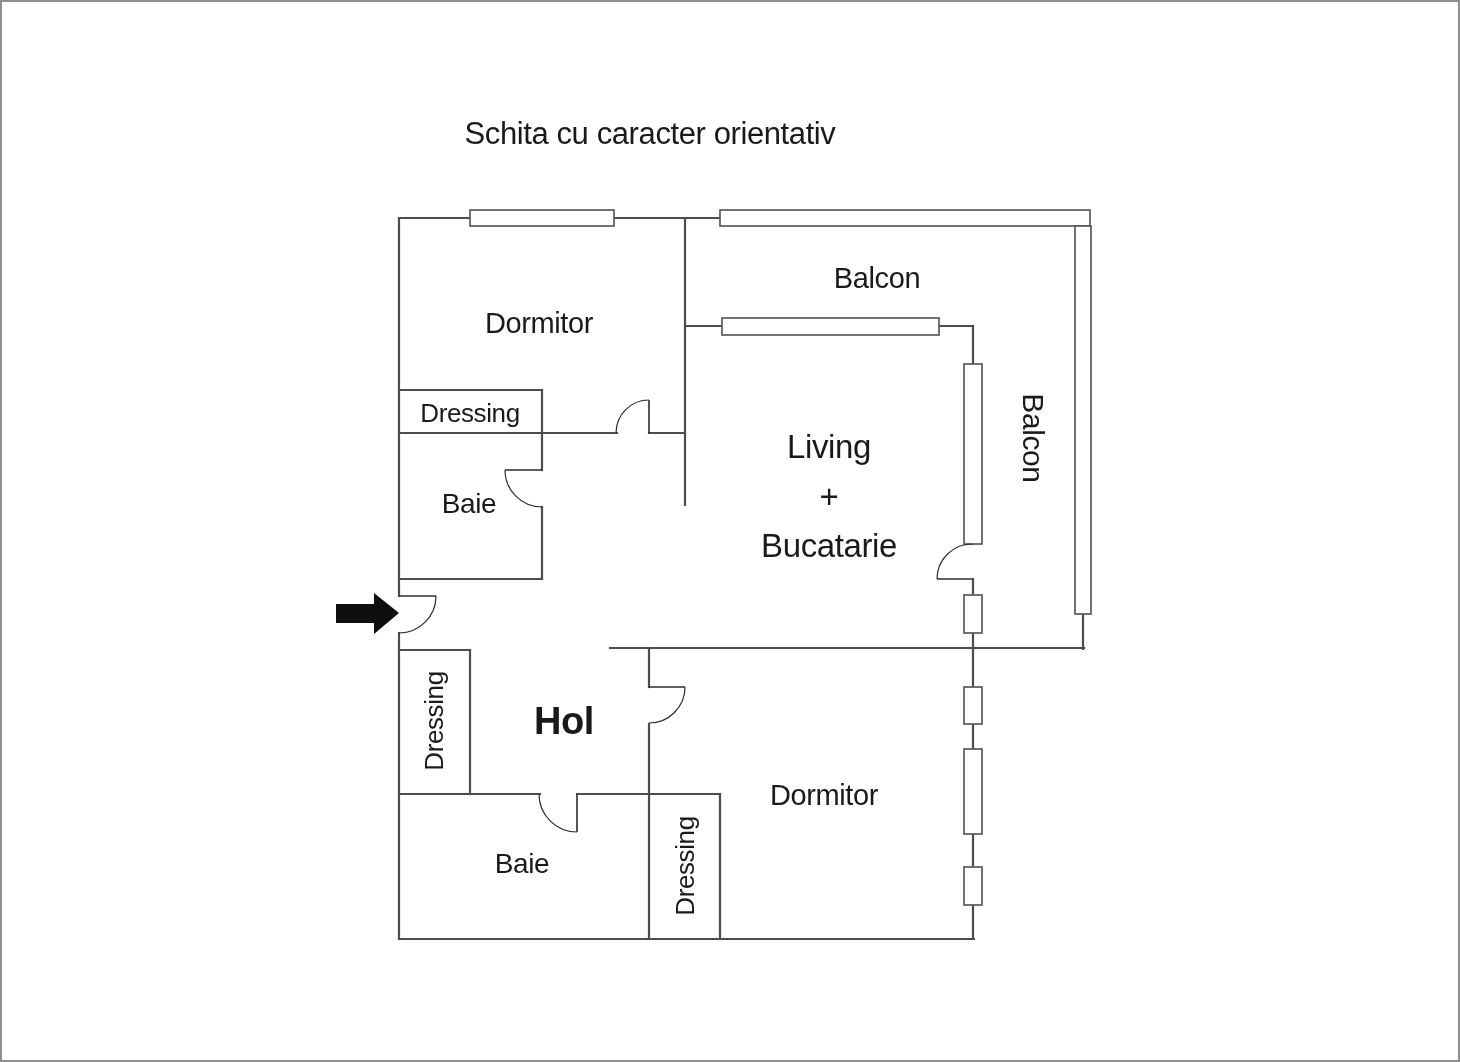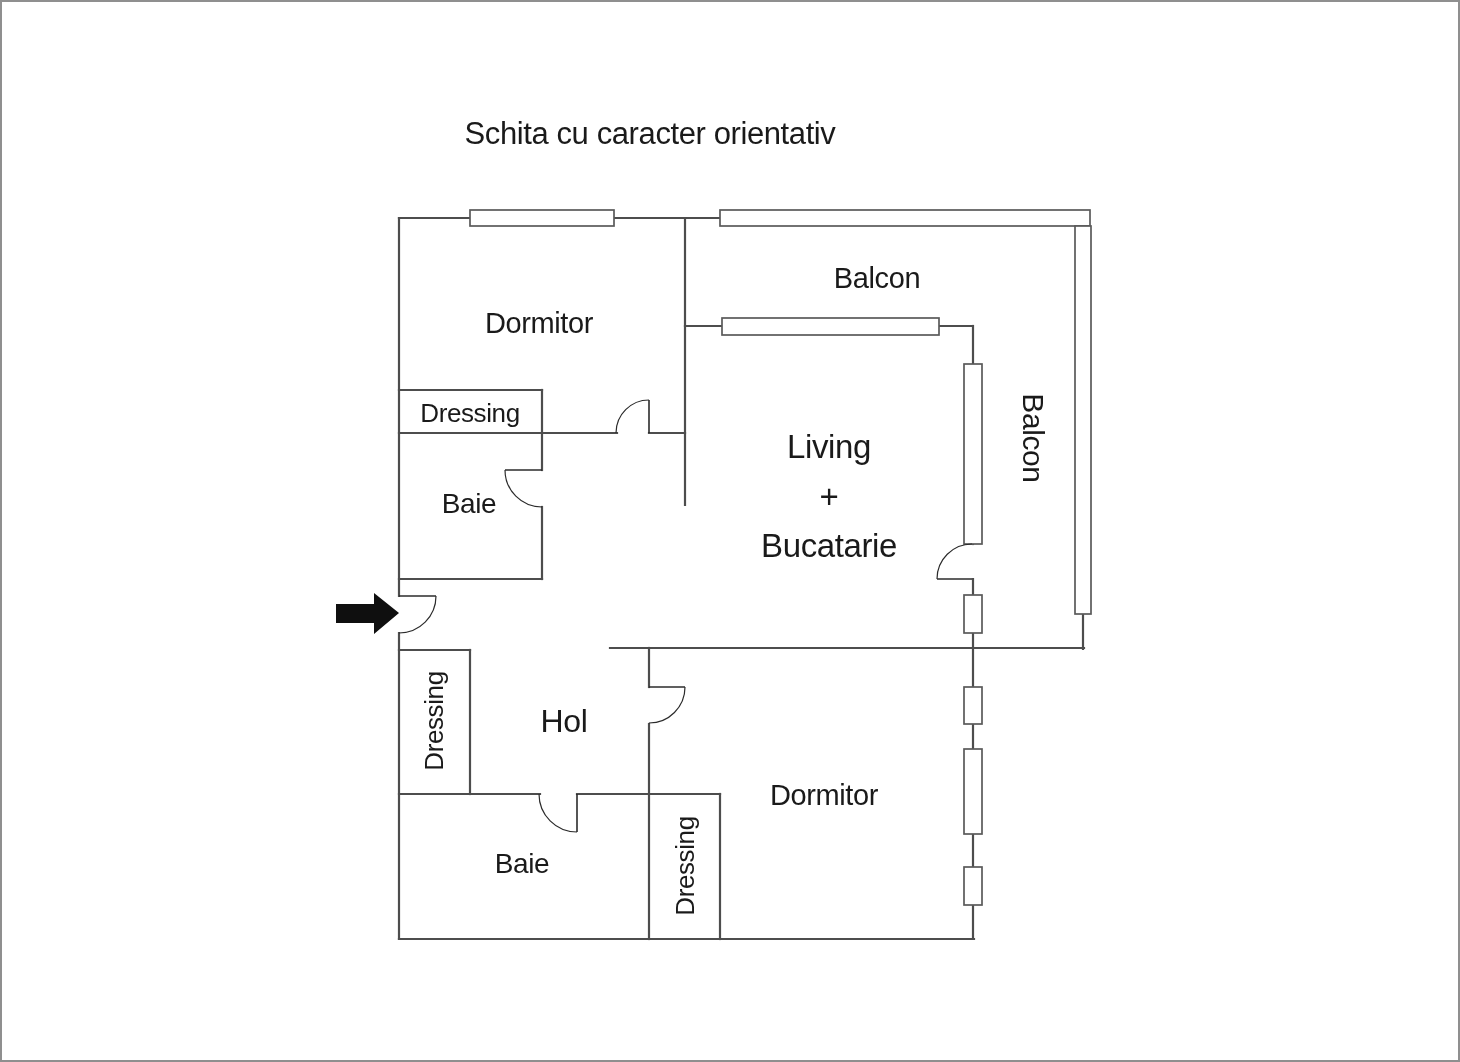--- a/index.html
+++ b/index.html
@@ -80,18 +80,18 @@
   <div class="lbl" style="left: 648px; top: 132px; font-size: 31px; transform: translate(-50%, -50%) rotate(0deg);">Schita cu caracter orientativ</div>
   <div class="lbl" style="left: 537px; top: 322px; font-size: 29px; transform: translate(-50%, -50%) rotate(0deg);">Dormitor</div>
   <div class="lbl" style="left: 875px; top: 277px; font-size: 29px; transform: translate(-50%, -50%) rotate(0deg);">Balcon</div>
   <div class="lbl" style="left: 827px; top: 494px; font-size: 33px; transform: translate(-50%, -50%) rotate(0deg);">Living
 +
 Bucatarie</div>
   <div class="lbl" style="left: 1031px; top: 436px; font-size: 30px; transform: translate(-50%, -50%) rotate(90deg);">Balcon</div>
   <div class="lbl" style="left: 468px; top: 411px; font-size: 26px; transform: translate(-50%, -50%) rotate(0deg);">Dressing</div>
   <div class="lbl" style="left: 467px; top: 502px; font-size: 28px; transform: translate(-50%, -50%) rotate(0deg);">Baie</div>
   <div class="lbl" style="left: 432px; top: 719px; font-size: 26px; transform: translate(-50%, -50%) rotate(-90deg);">Dressing</div>
-  <div class="lbl" style="left: 562px; top: 719px; font-size: 32px; transform: translate(-50%, -50%) rotate(0deg);">Hol</div>
+  <div class="lbl" style="left: 562px; top: 719px; font-size: 38px; transform: translate(-50%, -50%) rotate(0deg); font-weight: bold;">Hol</div>
   <div class="lbl" style="left: 520px; top: 862px; font-size: 28px; transform: translate(-50%, -50%) rotate(0deg);">Baie</div>
   <div class="lbl" style="left: 683px; top: 864px; font-size: 26px; transform: translate(-50%, -50%) rotate(-90deg);">Dressing</div>
   <div class="lbl" style="left: 822px; top: 794px; font-size: 29px; transform: translate(-50%, -50%) rotate(0deg);">Dormitor</div>
 
 </div>
 
 </body></html>

